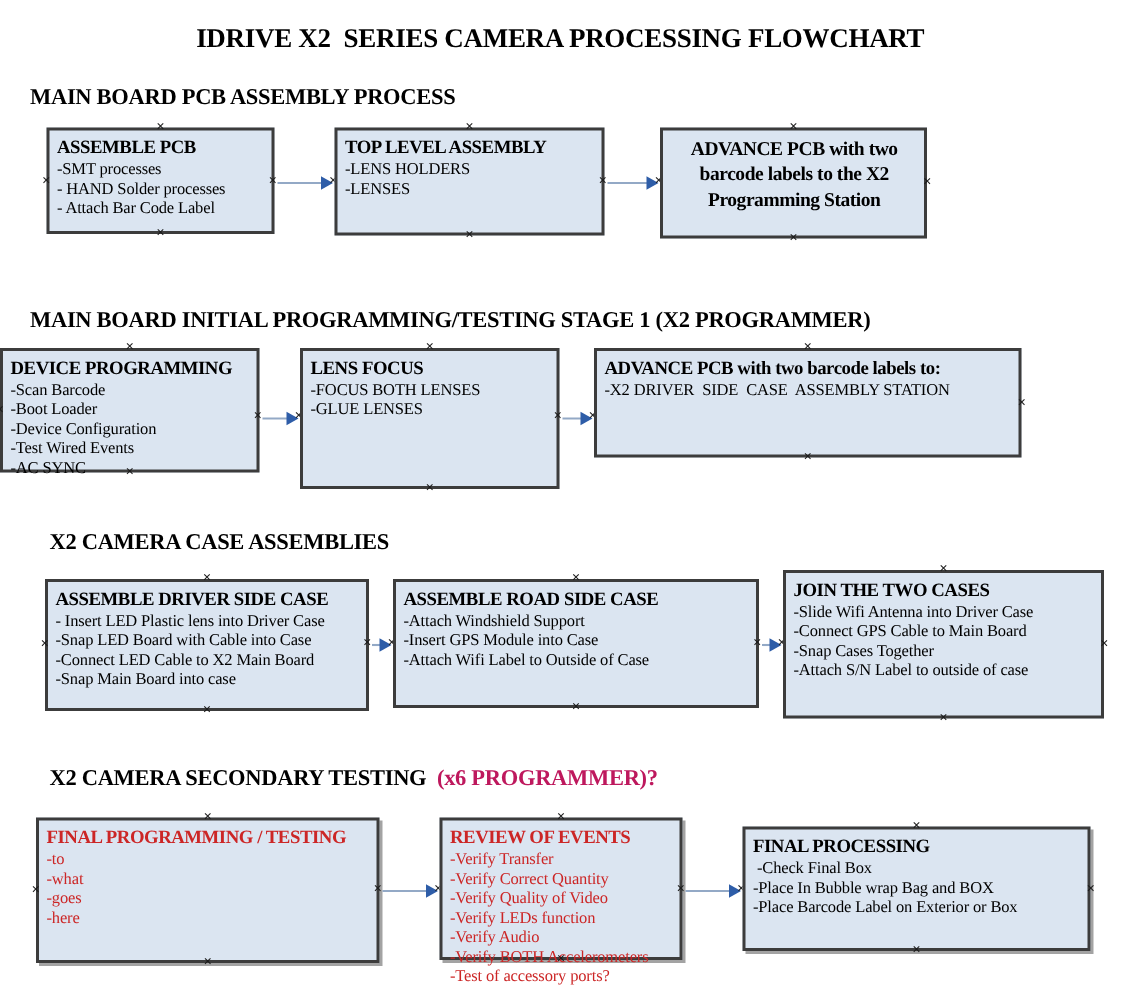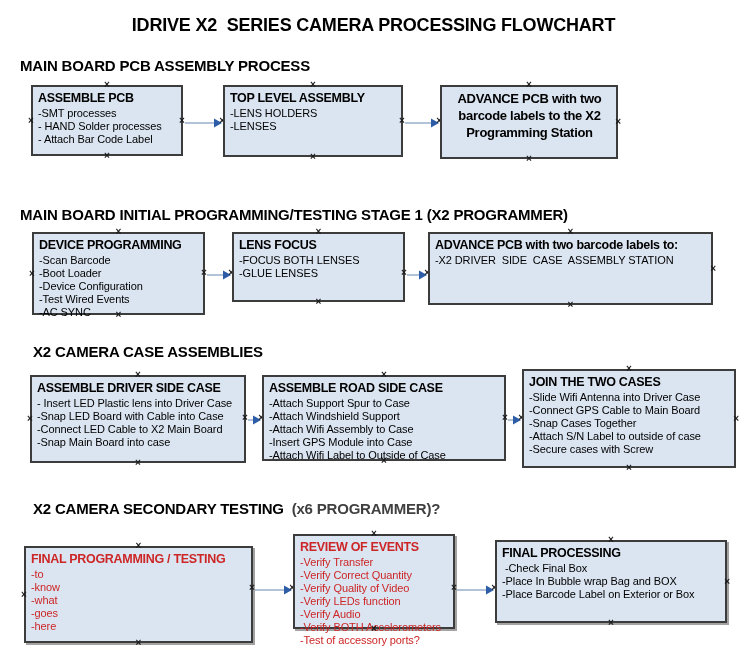--- a/index.html
+++ b/index.html
@@ -1,32 +1,32 @@
 <!DOCTYPE html>
 <html><head>
 <meta charset="utf-8">
 <style>
   html,body{margin:0;padding:0;background:#fff;}
   .canvas{
     position:relative;width:747px;height:662px;background:#ffffff;
-    font-family:Liberation Sans, sans-serif;color:#000;overflow:hidden;
+    font-family:Liberation Serif, serif;color:#000;overflow:hidden;
   }
   h1{
     margin:14px 0 0 0;text-align:center;font-size:18px;line-height:22px;
     font-weight:bold;white-space:pre;letter-spacing:-0.2px;
   }
   section h2{
     font-size:15px;line-height:19px;font-weight:bold;white-space:pre;
     letter-spacing:-0.2px;margin:0;
   }
   section:nth-of-type(1) h2{margin:20px 0 0 20px;}
   section:nth-of-type(2) h2{margin:46px 0 0 20px;}
   section:nth-of-type(3) h2{margin:27px 0 0 33px;}
   section:nth-of-type(4) h2{margin:31px 0 0 33px;}
-  .hred{color:#404040;}
+  .hred{color:#be185d;}
   .row{display:flex;align-items:flex-start;}
   section:nth-of-type(1) .row{margin-top:10px;}
   section:nth-of-type(2) .row{margin-top:8px;}
   section:nth-of-type(3) .row{margin-top:8px;}
   section:nth-of-type(4) .row{margin-top:16px;}
   .box{
     position:relative;flex:none;box-sizing:border-box;
     background:#dbe5f1;border:2px solid #3c3c3c;
     padding:3px 4px 0 5px;
   }
@@ -99,37 +99,37 @@
         <div class="box" style="width: 178px; height: 74px;">
           <div class="box-title wrap">ADVANCE PCB with two barcode labels to the  X2 Programming Station</div>
           <ul class="box-items"></ul>
           <span class="handle hr">×</span>
         </div>
       </div>
   </section>
 
   <section>
     <h2><span>MAIN BOARD INITIAL PROGRAMMING/TESTING STAGE 1 (X2 PROGRAMMER)</span></h2>
-    <div class="row" style="margin-left: 32px;">
+    <div class="row" style="">
         <div class="box" style="width: 173px; height: 83px;">
           <div class="box-title">DEVICE PROGRAMMING</div>
           <ul class="box-items">
             <li>-Scan Barcode</li>
             <li>-Boot Loader</li>
             <li>-Device Configuration</li>
             <li>-Test Wired Events</li>
             <li>-AC SYNC</li>
           </ul>
           <span class="handle hl">×</span>
         </div>
         <div class="connector" style="width: 27px;"><svg width="27" height="12" xmlns="http://www.w3.org/2000/svg">
             <line x1="2" y1="6" x2="19" y2="6" stroke="#93a9c6" stroke-width="1.4"></line>
             <polygon points="18,1.5 18,10.5 26,6" fill="#2e5da8"></polygon>
           </svg><span class="cx l">×</span><span class="cx r">×</span></div>
-        <div class="box" style="width: 173px; height: 70px;">
+        <div class="box" style="width: 173px; height: 94px;">
           <div class="box-title">LENS FOCUS</div>
           <ul class="box-items">
             <li>-FOCUS BOTH LENSES</li>
             <li>-GLUE LENSES</li>
           </ul>
         </div>
         <div class="connector" style="width: 23px;"><svg width="23" height="12" xmlns="http://www.w3.org/2000/svg">
             <line x1="2" y1="6" x2="15" y2="6" stroke="#93a9c6" stroke-width="1.4"></line>
             <polygon points="14,1.5 14,10.5 22,6" fill="#2e5da8"></polygon>
           </svg><span class="cx l">×</span><span class="cx r">×</span></div>
@@ -156,53 +156,49 @@
           </ul>
           <span class="handle hl">×</span>
         </div>
         <div class="connector" style="width: 16px;"><svg width="16" height="12" xmlns="http://www.w3.org/2000/svg">
             <line x1="2" y1="6" x2="8" y2="6" stroke="#93a9c6" stroke-width="1.4"></line>
             <polygon points="7,1.5 7,10.5 15,6" fill="#2e5da8"></polygon>
           </svg><span class="cx l">×</span><span class="cx r">×</span></div>
         <div class="box" style="width: 244px; height: 86px; margin-top: 6px;">
           <div class="box-title">ASSEMBLE ROAD SIDE CASE</div>
           <ul class="box-items">
-            <li>-Attach Support Spur to Case</li>
             <li>-Attach Windshield Support</li>
-            <li>-Attach Wifi Assembly to Case</li>
             <li>-Insert GPS Module into Case</li>
             <li>-Attach Wifi Label to Outside of Case</li>
           </ul>
         </div>
         <div class="connector" style="width: 16px;"><svg width="16" height="12" xmlns="http://www.w3.org/2000/svg">
             <line x1="2" y1="6" x2="8" y2="6" stroke="#93a9c6" stroke-width="1.4"></line>
             <polygon points="7,1.5 7,10.5 15,6" fill="#2e5da8"></polygon>
           </svg><span class="cx l">×</span><span class="cx r">×</span></div>
         <div class="box" style="width: 214px; height: 99px; margin-top: 0px;">
           <div class="box-title">JOIN THE TWO CASES</div>
           <ul class="box-items">
             <li>-Slide Wifi Antenna into Driver Case</li>
             <li>-Connect GPS Cable to Main Board</li>
             <li>-Snap Cases Together</li>
             <li>-Attach S/N Label to outside of case</li>
-            <li>-Secure cases with Screw</li>
           </ul>
           <span class="handle hr">×</span>
         </div>
       </div>
   </section>
 
   <section>
     <h2><span>X2 CAMERA SECONDARY TESTING</span><span class="hred">  (x6 PROGRAMMER)?</span></h2>
     <div class="row" style="margin-left: 24px;">
-        <div class="box red sh" style="width: 229px; height: 97px; margin-top: 12px;">
+        <div class="box red sh" style="width: 229px; height: 97px; margin-top: 0px;">
           <div class="box-title">FINAL PROGRAMMING / TESTING</div>
           <ul class="box-items">
             <li>-to</li>
-            <li>-know</li>
             <li>-what</li>
             <li>-goes</li>
             <li>-here</li>
           </ul>
           <span class="handle hl">×</span>
         </div>
         <div class="connector" style="width: 40px;"><svg width="40" height="12" xmlns="http://www.w3.org/2000/svg">
             <line x1="2" y1="6" x2="32" y2="6" stroke="#93a9c6" stroke-width="1.4"></line>
             <polygon points="31,1.5 31,10.5 39,6" fill="#2e5da8"></polygon>
           </svg><span class="cx l">×</span><span class="cx r">×</span></div>

